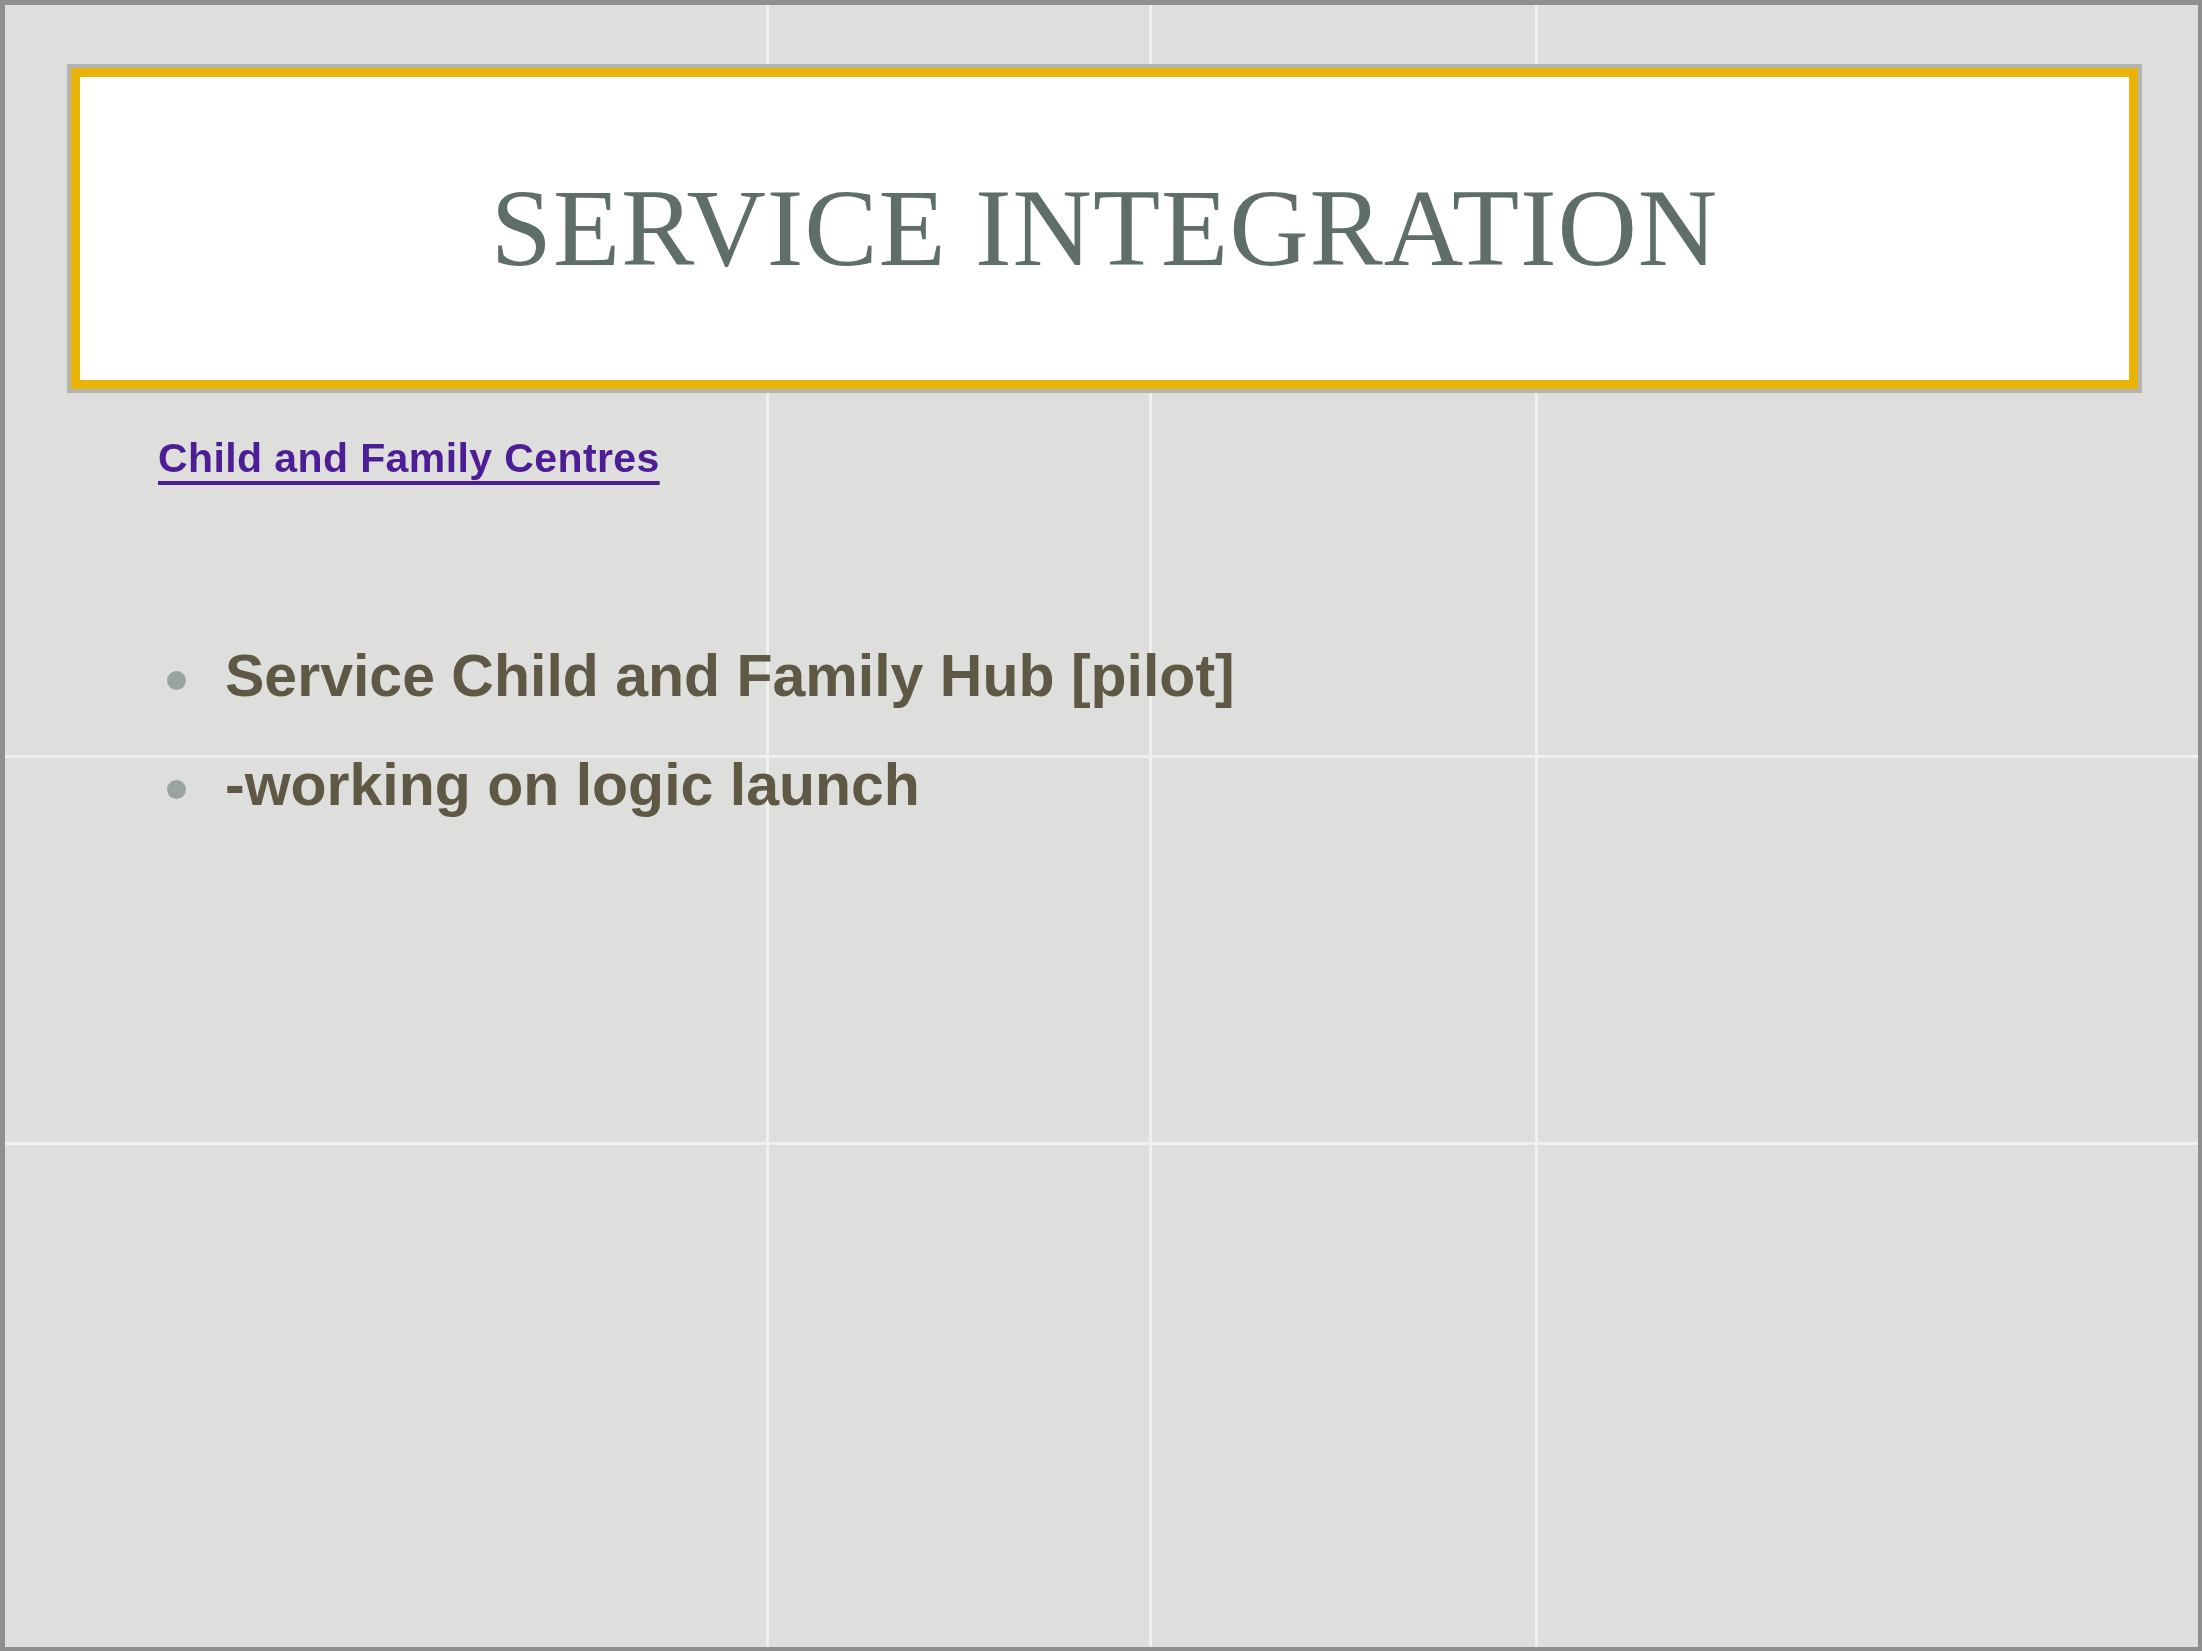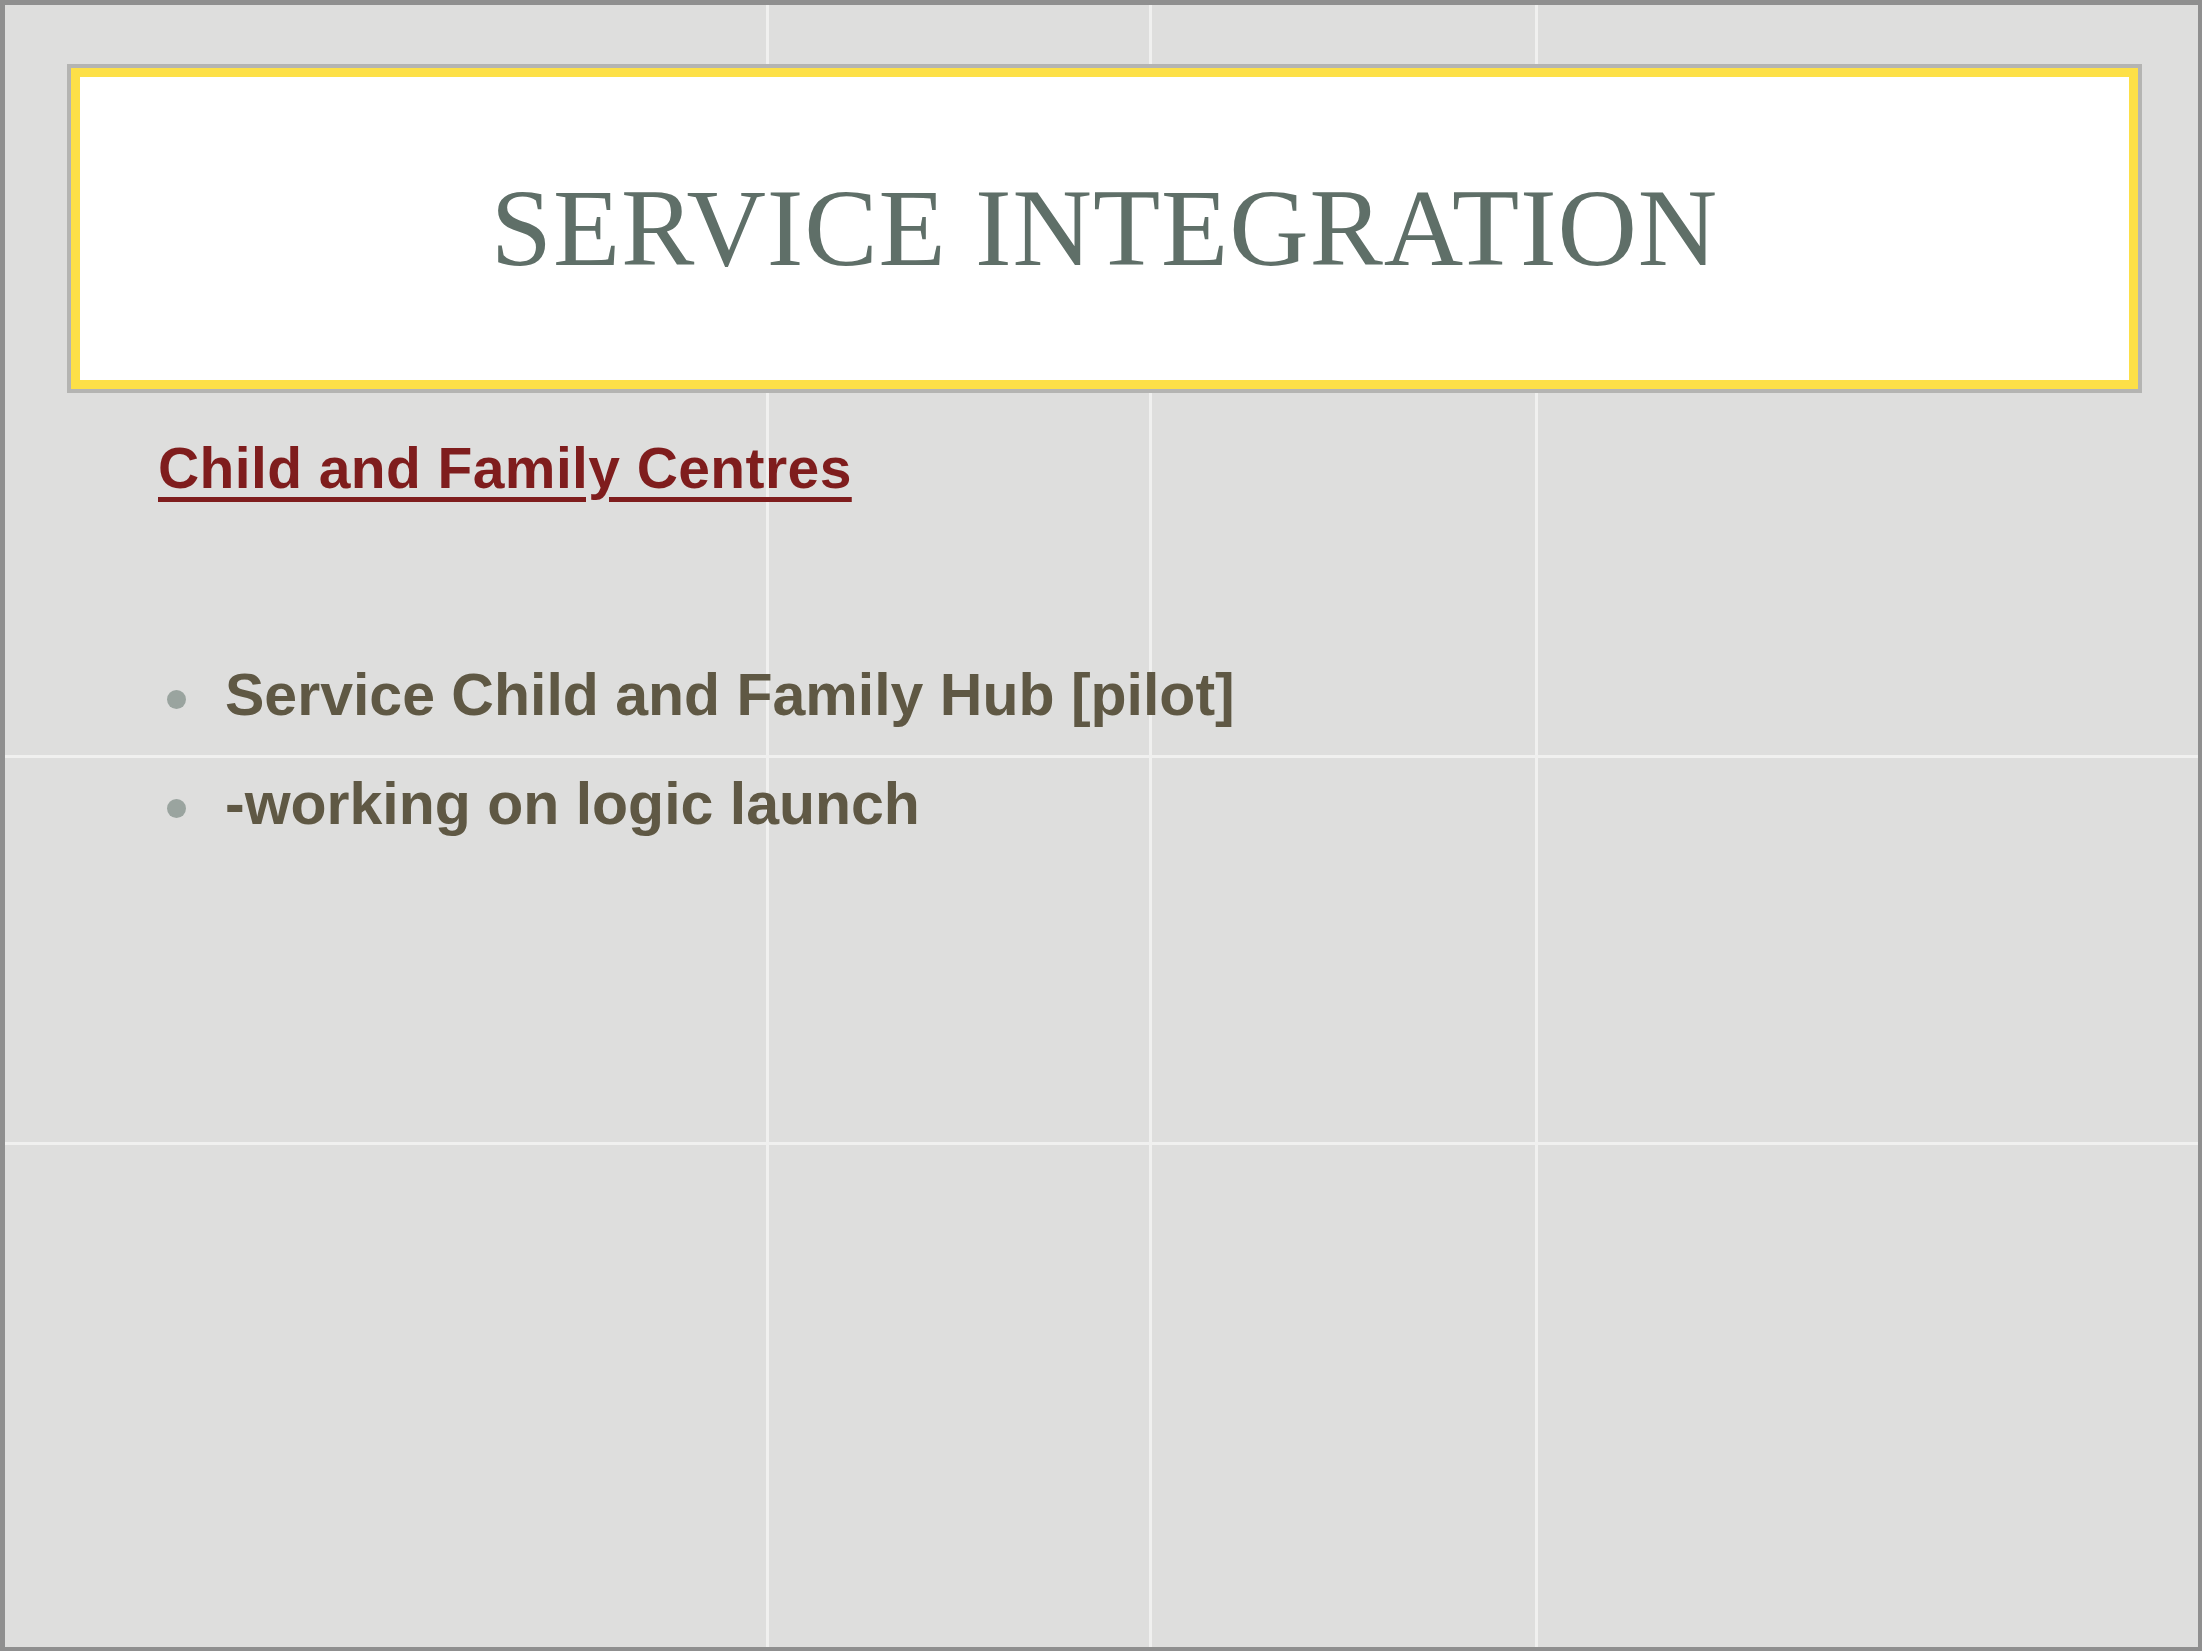--- a/index.html
+++ b/index.html
@@ -37,21 +37,21 @@
 
   
   .title-frame {
     position: absolute;
     left: 62px;
     top: 59px;
     width: 2075px;
     height: 329px;
     box-sizing: border-box;
     border: 4.3px solid #b4b4b2;
-    background: #fde047;
+    background: #eab308;
     padding: 8.6px;
   }
   .title-inner {
     width: 100%;
     height: 100%;
     background: #ffffff;
     box-sizing: border-box;
     display: flex;
     align-items: center;
     justify-content: center;
@@ -68,23 +68,23 @@
   }
 
   
   .body-area {
     position: absolute;
     left: 153px;
     top: 430px;
     width: 1893px;
   }
   .body-heading {
-    font-size: 57px;
+    font-size: 41px;
     font-weight: bold;
-    color: #7f1d1d;
+    color: #4c1d95;
     text-decoration: underline;
     text-underline-offset: 8.6px;
     margin: 0 0 34px 0;
     letter-spacing: 0.4px;
     display: inline-block;
   }
   .spacer { height: 129px; }
 
   .bullets {
     list-style: none;

